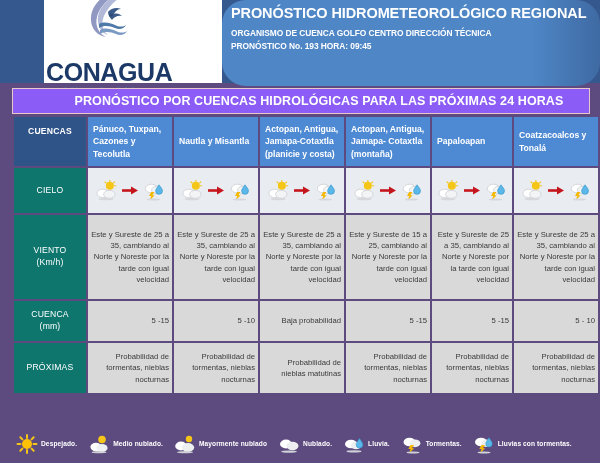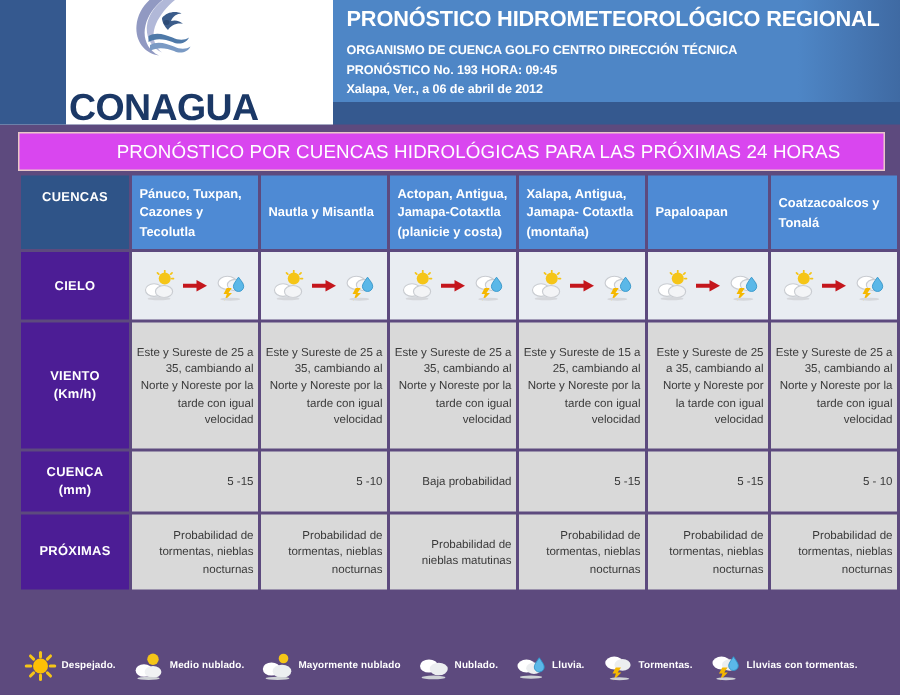--- a/index.html
+++ b/index.html
@@ -43,60 +43,61 @@
   .logo-text { display: flex; flex-direction: column; line-height: 1; }
   .logo-title {
     font-size: 25px; font-weight: bold; color: #1b3866;
     letter-spacing: -0.4px; font-family: "Liberation Sans", sans-serif;
   }
   .logo-sub {
     font-size: 8.4px; color: #4e6f9e; font-weight: bold;
     margin-top: 2px; letter-spacing: -0.1px;
   }
   .header-right {
-    flex: 1; height: 68px;
+    flex: 1; height: 86px;
     background: linear-gradient(to right, #4e86c6 0%, #4e86c6 82%, #3f6aa3 100%);
     padding: 5px 0 0 9px;
     color: #ffffff;
+    border-radius: 24px;
   }
   .h-title {
     font-size: 14.5px; font-weight: bold; letter-spacing: -0.1px;
     margin-bottom: 6px; white-space: nowrap;
   }
   .h-line {
     font-size: 8.4px; font-weight: bold; line-height: 1.55;
     letter-spacing: -0.05px; white-space: nowrap;
   }
 
   
   .board {
     position: absolute; left: 12px; top: 88px;
     width: 578px;
   }
   .redbar {
-    background: #d946ef;
+    background: #8b5cf6;
     border: 1px solid #e8c8c8;
     height: 26px;
     display: flex; align-items: center; justify-content: center;
     color: #ffffff;
-    font-size: 12.5px; font-weight: normal; letter-spacing: 0.1px; padding-left: 36px;
+    font-size: 12.5px; font-weight: bold; letter-spacing: 0.1px; padding-left: 36px;
   }
   table.grid {
     width: 100%;
     border-collapse: separate;
     border-spacing: 2px;
     margin-top: 1px;
     table-layout: fixed;
   }
   table.grid td { vertical-align: middle; }
 
   .rowlabel {
-    background: #4c1d95;
+    background: #0f766e;
     color: #ffffff;
-    font-size: 8.6px; font-weight: bold;
+    font-size: 8.6px; font-weight: normal;
     text-align: center;
     width: 72px;
     letter-spacing: 0.2px;
     line-height: 1.35;
   }
   .corner {
     background: #2f5488;
     color: #ffffff;
     font-size: 8.6px; font-weight: bold;
     text-align: center;
@@ -175,21 +176,20 @@
         <div class="logo-text">
           <span class="logo-title">CONAGUA</span>
           <span class="logo-sub">Comisión Nacional del Agua</span>
         </div>
       </div>
     </div>
     <div class="header-right">
       <div class="h-title">PRONÓSTICO  HIDROMETEOROLÓGICO REGIONAL</div>
       <div class="h-line">ORGANISMO DE CUENCA GOLFO CENTRO  DIRECCIÓN TÉCNICA</div>
       <div class="h-line">PRONÓSTICO No. 193 HORA:  09:45</div>
-      <div class="h-line">Xalapa, Ver., a 06 de abril de 2012</div>
     </div>
   </div>
 
   <div class="board">
     <div class="redbar">PRONÓSTICO POR CUENCAS HIDROLÓGICAS PARA LAS PRÓXIMAS 24 HORAS</div>
 
     <table class="grid">
       <colgroup>
         <col style="width:72px">
           <col style="width:84px">
@@ -199,21 +199,21 @@
           <col style="width:80px">
           <col style="width:84px">
       </colgroup>
       <tbody>
 
         <tr>
           <td class="corner">CUENCAS</td>
           <td class="colhead">Pánuco, Tuxpan, Cazones y Tecolutla</td>
           <td class="colhead">Nautla y Misantla</td>
           <td class="colhead">Actopan, Antigua, Jamapa-Cotaxtla (planicie y costa)</td>
-          <td class="colhead">Xalapa, Antigua, Jamapa- Cotaxtla (montaña)</td>
+          <td class="colhead">Actopan, Antigua, Jamapa- Cotaxtla (montaña)</td>
           <td class="colhead">Papaloapan</td>
           <td class="colhead">Coatzacoalcos y Tonalá</td>
         </tr>
 
         <tr>
           <td class="rowlabel">CIELO</td>
           <td class="cell cell-sky">
             <div class="sky-inner">
               <svg class="wicon" viewBox="0 0 24 22">
                   <circle cx="15.5" cy="6" r="4.2" fill="#f5c518"></circle>

